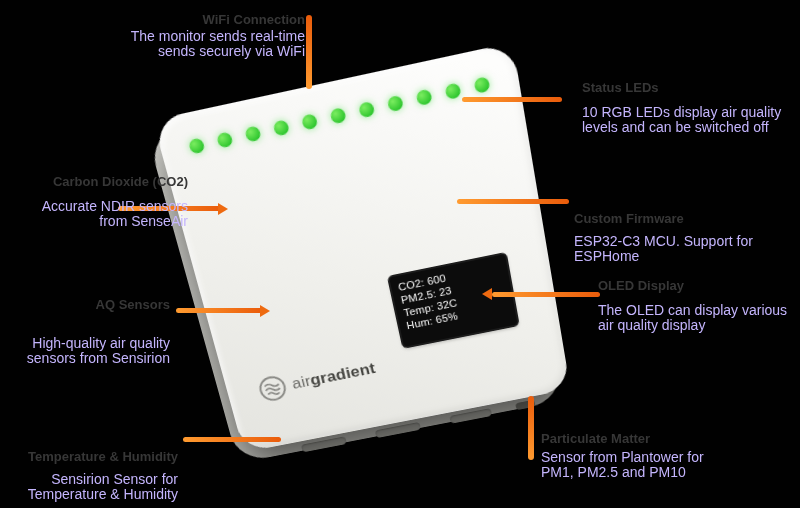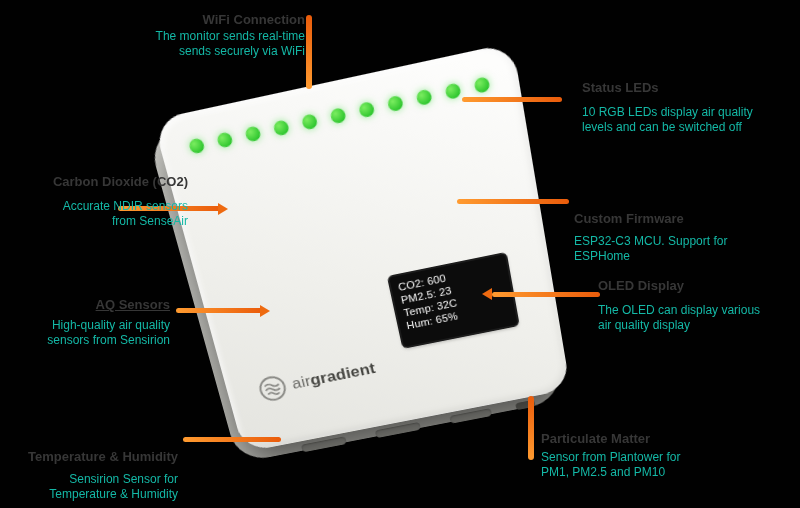--- a/index.html
+++ b/index.html
@@ -27,30 +27,30 @@
         border-radius:4px;box-shadow:0 0 0 2px #1c1c1c, 0 2px 4px rgba(0,0,0,.35);
         color:#fff;font-size:11px;line-height:14px;padding:5px 7px;letter-spacing:.2px;}
   .logo{position:absolute;left:32px;top:280px;display:flex;align-items:center;gap:6px;}
   .logo-text{font-size:17px;letter-spacing:.2px;}
   .logo-air{color:#6a6a66;font-weight:400;}
   .logo-gradient{color:#45454​1;color:#454541;font-weight:700;}
 
   
   .callout{position:absolute;color:#2b2b2b;}
   .callout .title{font-size:13px;font-weight:700;color:#373737;}
-  .callout .desc{font-size:12px;line-height:15px;color:#14b8a6;}
+  .callout .desc{font-size:14px;line-height:15px;color:#c4b5fd;}
   .right-align{text-align:right;}
   .cline{position:absolute;height:5px;border-radius:3px;
          background:linear-gradient(90deg,#ff9b30,#ea5c0b);}
   .cline.vert{width:6px;height:auto;background:linear-gradient(180deg,#ea5c0b,#ff9b30);}
   .arrow{position:absolute;width:0;height:0;border-top:6px solid transparent;
          border-bottom:6px solid transparent;}
   .arrow.right{border-left:10px solid #ee6a10;}
   .arrow.left{border-right:10px solid #ee6a10;}
-  .gap8{margin-bottom:8px;margin-top:27px;} .gap10{margin-bottom:10px;} .gap6{margin-bottom:6px;text-decoration:underline;}
+  .gap8{margin-bottom:8px;margin-top:27px;} .gap10{margin-bottom:10px;} .gap6{margin-bottom:24px;}
   .gap4{margin-bottom:4px;} .gap2{margin-bottom:2px;}
 </style>
 </head>
 <body>
 
 <div class="stage">
 
   <div class="device-3d">
     <div class="device-rim">
       <div class="vent" style="left:70px;bottom:-2px;width:48px;"></div>

